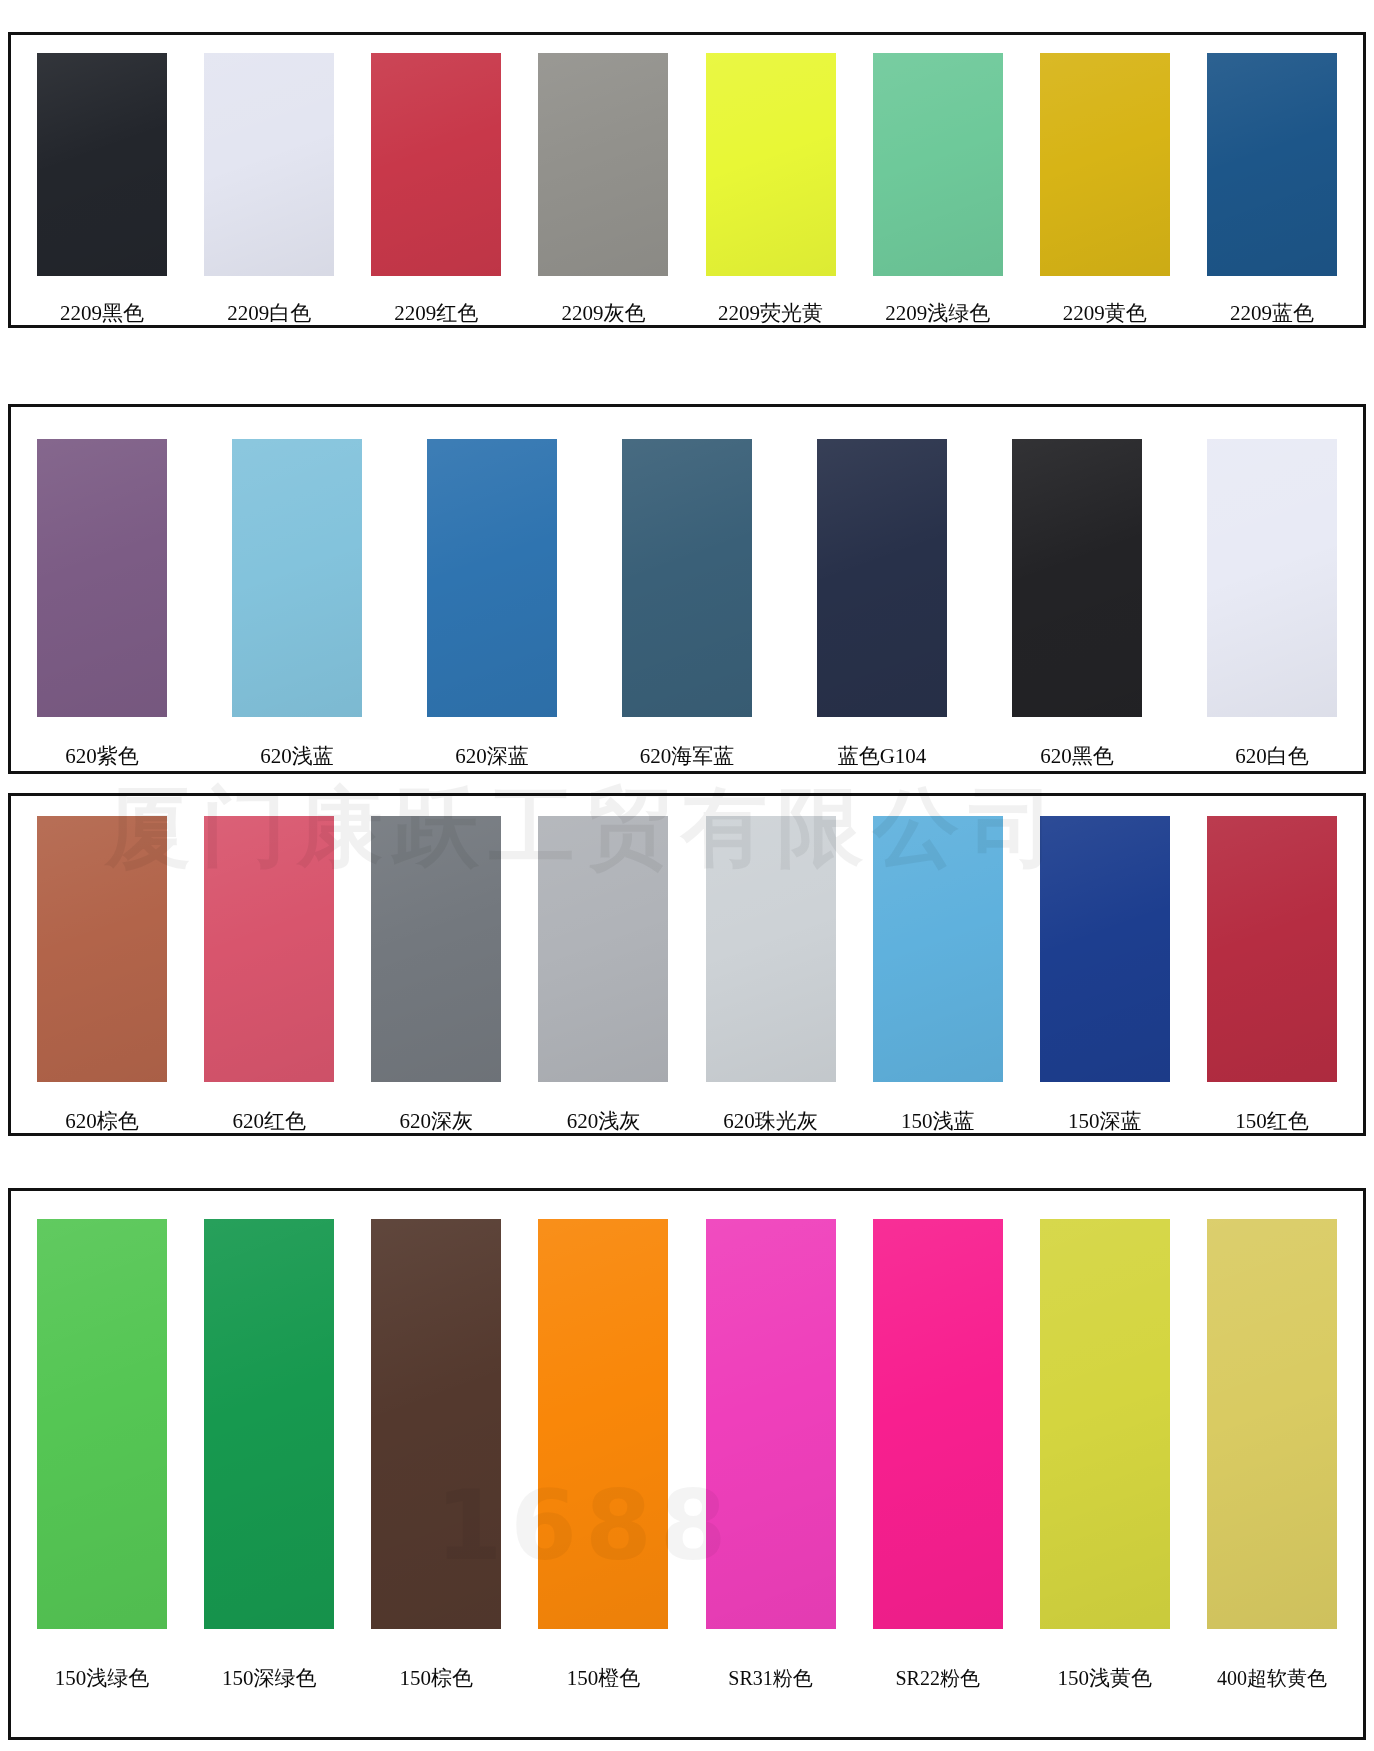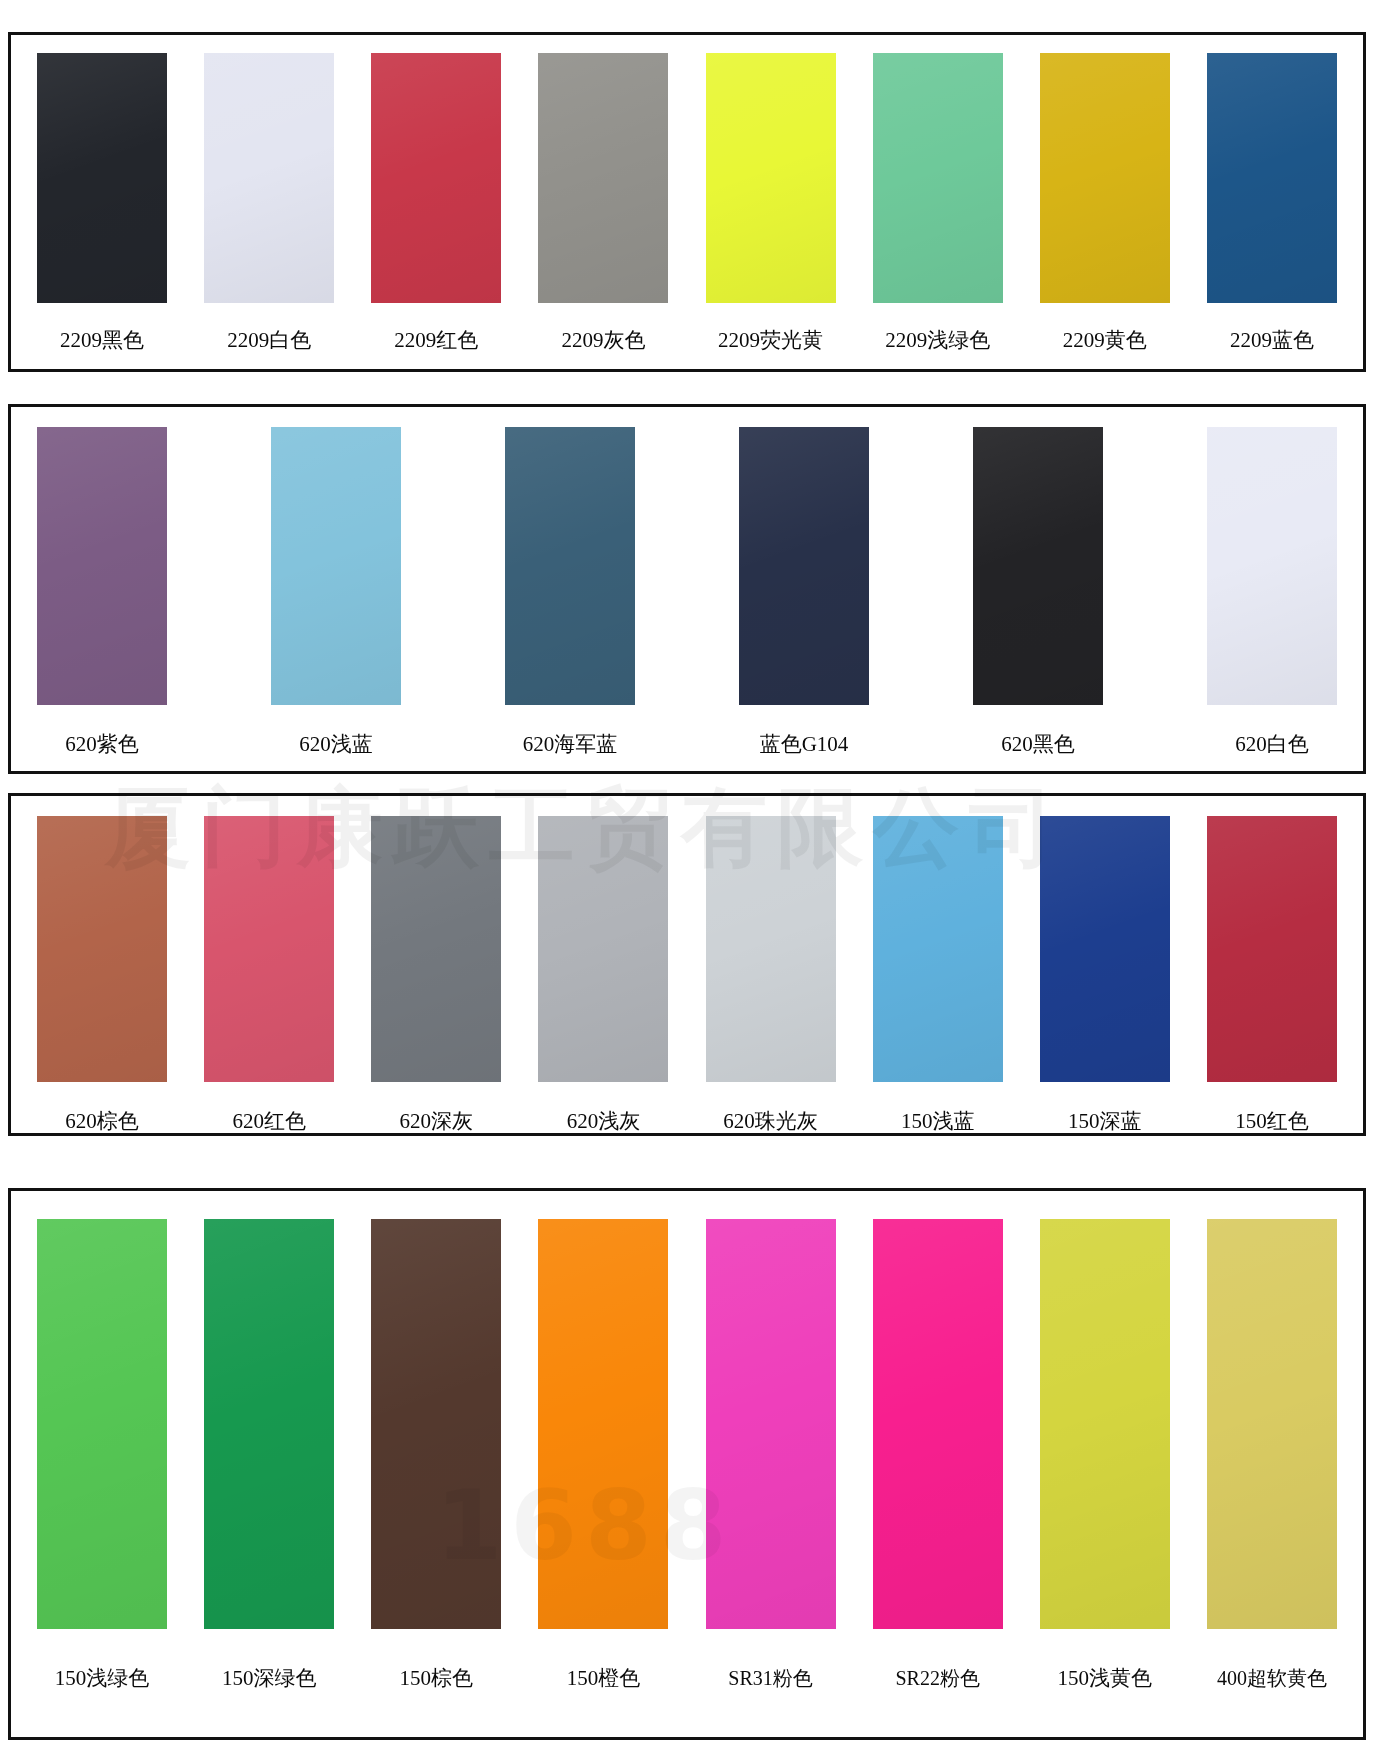--- a/index.html
+++ b/index.html
@@ -52,21 +52,21 @@
   
   .panel {
     position: absolute;
     left: 8px;
     width: 1358px;
     box-sizing: border-box;
     border: 3px solid #111111;
     background: #ffffff;
     z-index: 2;
   }
-  #panel-1 { top: 32px;   height: 340px; }
+  #panel-1 { top: 32px;   height: 296px; }
   #panel-2 { top: 404px;  height: 370px; }
   #panel-3 { top: 793px;  height: 343px; }
   #panel-4 { top: 1188px; height: 552px; }
 
   .swatch-row {
     position: absolute;
     left: 0;
     top: 0;
     width: 100%;
     height: 100%;
@@ -101,21 +101,21 @@
     white-space: nowrap;
     text-align: center;
     line-height: 1.1;
   }
 
   
   #panel-1 .swatch-row { padding-top: 18px; }
   #panel-1 .chip { height: 250px; }
   #panel-1 .caption { margin-top: 26px; }
 
-  #panel-2 .swatch-row { padding-top: 20px; }
+  #panel-2 .swatch-row { padding-top: 32px; }
   #panel-2 .chip { height: 278px; }
   #panel-2 .caption { margin-top: 28px; }
 
   #panel-3 .swatch-row { padding-top: 20px; }
   #panel-3 .chip { height: 280px; }
   #panel-3 .caption { margin-top: 28px; }
 
   #panel-4 .swatch-row { padding-top: 28px; }
   #panel-4 .chip { height: 410px; }
   #panel-4 .caption { margin-top: 38px; }
@@ -172,20 +172,24 @@
     <div class="swatch-row">
       <div class="cell">
         <div class="chip" style="background-color:#7c5c85;"></div>
         <div class="caption">620紫色</div>
       </div>
       <div class="cell">
         <div class="chip" style="background-color:#83c3dc;"></div>
         <div class="caption">620浅蓝</div>
       </div>
       <div class="cell">
+        <div class="chip" style="background-color:#2f74b0;"></div>
+        <div class="caption">620深蓝</div>
+      </div>
+      <div class="cell">
         <div class="chip" style="background-color:#3a6078;"></div>
         <div class="caption">620海军蓝</div>
       </div>
       <div class="cell">
         <div class="chip" style="background-color:#28314a;"></div>
         <div class="caption">蓝色G104</div>
       </div>
       <div class="cell">
         <div class="chip" style="background-color:#232326;"></div>
         <div class="caption">620黑色</div>

